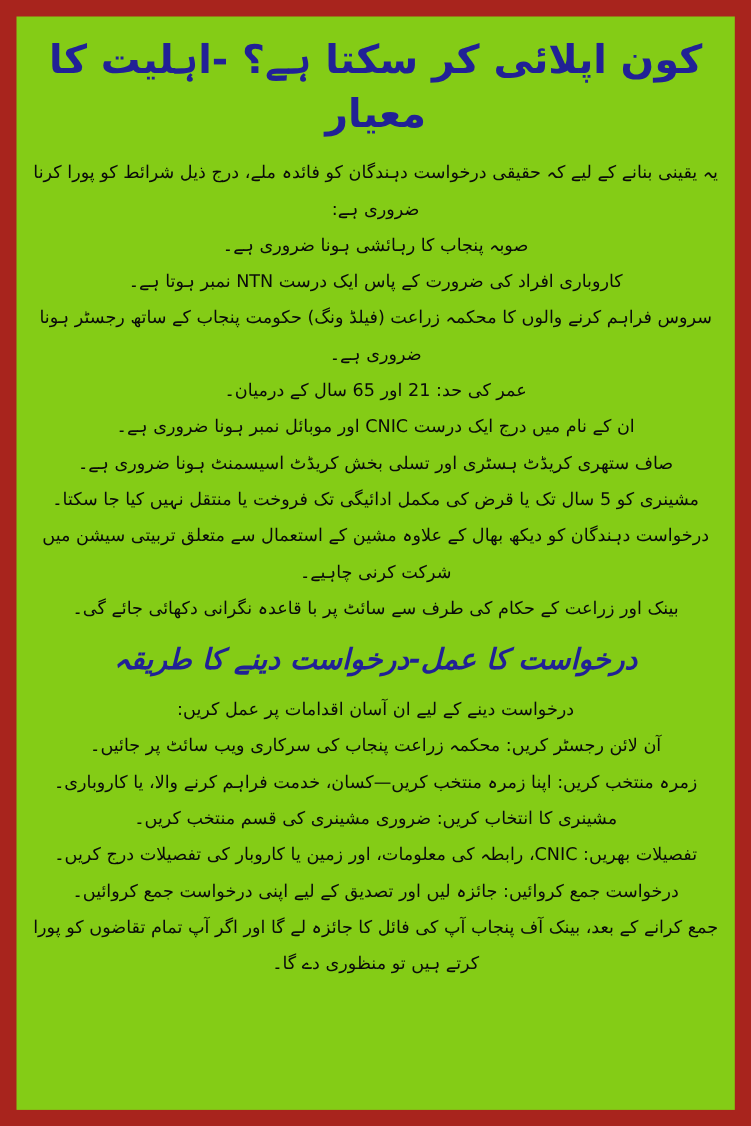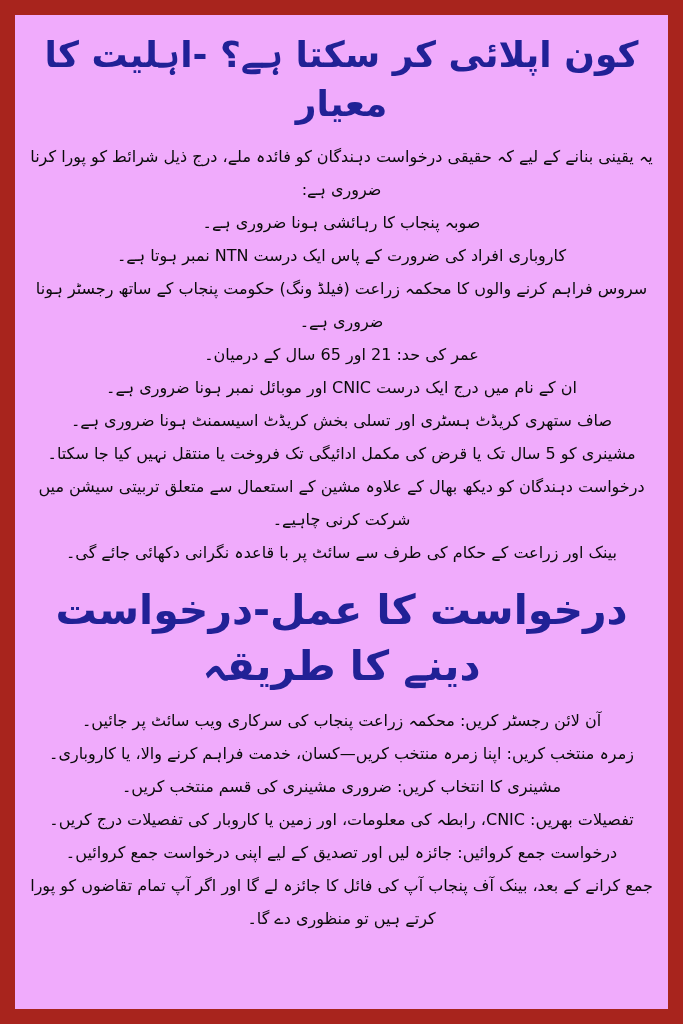--- a/index.html
+++ b/index.html
@@ -7,43 +7,44 @@
     padding: 0;
     background: #e9e9e9;
     font-family: "DejaVu Sans", sans-serif;
   }
   .poster {
     position: relative;
     width: 683px;
     height: 1024px;
     margin: 0 auto;
     box-sizing: border-box;
-    background: #f0abfc;
+    background: #84cc16;
     border: 15px solid #a8241d;
     overflow: hidden;
     direction: rtl;
   }
   .content {
     box-sizing: border-box;
     width: 100%;
     height: 100%;
     padding: 6px 14px 10px;
     text-align: center;
   }
   .heading {
     color: #212196;
     font-weight: bold;
     font-size: 36px;
     line-height: 1.35;
     margin: 10px 0 12px;
     letter-spacing: 0;
   }
   .heading.second {
-    font-size: 41px;
+    font-size: 26px;
     margin: 14px 0 10px;
+    font-style: italic;
   }
   .lines {
     margin: 0;
   }
   .line {
     color: #0a0a0a;
     font-size: 16px;
     line-height: 33px;
     white-space: normal;
     text-align: center;
@@ -66,20 +67,21 @@
         <div class="line">ان کے نام میں درج ایک درست CNIC اور موبائل نمبر ہونا ضروری ہے۔</div>
         <div class="line">صاف ستھری کریڈٹ ہسٹری اور تسلی بخش کریڈٹ اسیسمنٹ ہونا ضروری ہے۔</div>
         <div class="line">مشینری کو 5 سال تک یا قرض کی مکمل ادائیگی تک فروخت یا منتقل نہیں کیا جا سکتا۔</div>
         <div class="line">درخواست دہندگان کو دیکھ بھال کے علاوہ مشین کے استعمال سے متعلق تربیتی سیشن میں شرکت کرنی چاہیے۔</div>
         <div class="line">بینک اور زراعت کے حکام کی طرف سے سائٹ پر با قاعدہ نگرانی دکھائی جائے گی۔</div>
       </div>
 
     <div class="heading second">درخواست کا عمل-درخواست دینے کا طریقہ</div>
 
     <div class="lines">
+        <div class="line">درخواست دینے کے لیے ان آسان اقدامات پر عمل کریں:</div>
         <div class="line">آن لائن رجسٹر کریں: محکمہ زراعت پنجاب کی سرکاری ویب سائٹ پر جائیں۔</div>
         <div class="line">زمرہ منتخب کریں: اپنا زمرہ منتخب کریں—کسان، خدمت فراہم کرنے والا، یا کاروباری۔</div>
         <div class="line">مشینری کا انتخاب کریں: ضروری مشینری کی قسم منتخب کریں۔</div>
         <div class="line">تفصیلات بھریں: CNIC، رابطہ کی معلومات، اور زمین یا کاروبار کی تفصیلات درج کریں۔</div>
         <div class="line">درخواست جمع کروائیں: جائزہ لیں اور تصدیق کے لیے اپنی درخواست جمع کروائیں۔</div>
         <div class="line">جمع کرانے کے بعد، بینک آف پنجاب آپ کی فائل کا جائزہ لے گا اور اگر آپ تمام تقاضوں کو پورا کرتے ہیں تو منظوری دے گا۔</div>
       </div>
 
   </div>
 </div>

